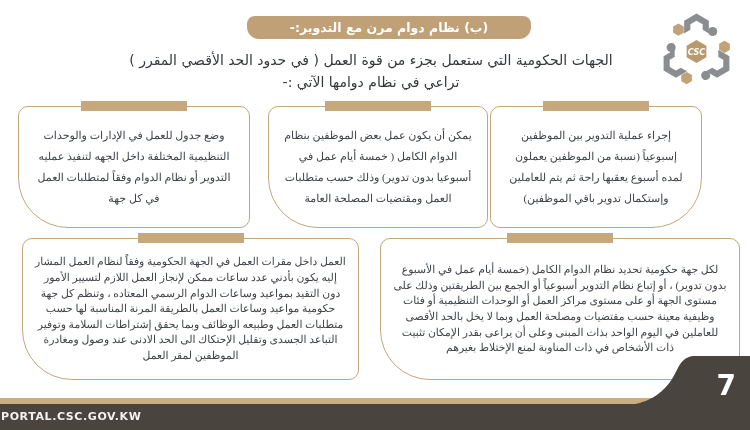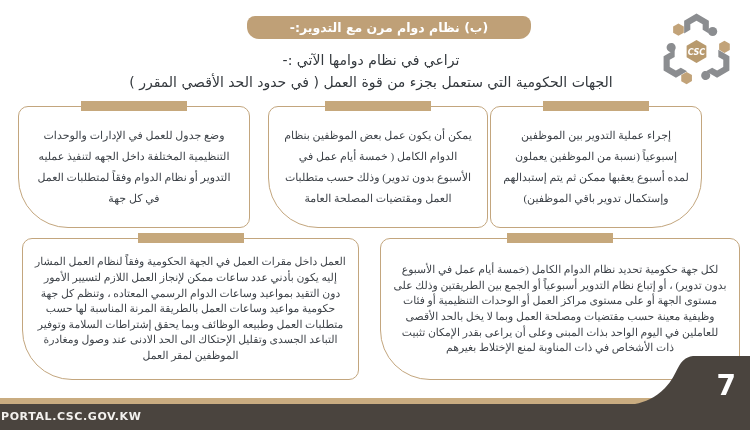--- a/index.html
+++ b/index.html
@@ -82,32 +82,32 @@
           <polygon points="31,20.5 36.6,23.75 36.6,30.25 31,33.5 25.4,30.25 25.4,23.75" fill="#c2a379"></polygon>
           <circle cx="67" cy="29" r="4.8" fill="#8b8d90"></circle>
         </g>
         <polygon points="50,38 60.4,44 60.4,56 50,62 39.6,56 39.6,44" fill="#b89a6e"></polygon>
         <text x="50" y="53.5" font-size="8.5" font-weight="bold" fill="#ffffff" text-anchor="middle" font-family="DejaVu Sans, sans-serif">CSC</text>
       </g>
     </svg>
   </div>
 
   <div class="title">
+    <div>الجهات الحكومية التي ستعمل بجزء من قوة العمل ( في حدود الحد الأقصي المقرر )</div>
     <div>تراعي في نظام دوامها الآتي :-</div>
-    <div>الجهات الحكومية التي ستعمل بجزء من قوة العمل ( في حدود الحد الأقصي المقرر )</div>
   </div>
 
   <div class="card card-1">
     <div class="card-tab"></div>
-    <p>إجراء عملية التدوير بين الموظفين إسبوعياً (نسبة من الموظفين يعملون لمده أسبوع يعقبها ممكن ثم يتم إستبدالهم وإستكمال تدوير باقي الموظفين)</p>
+    <p>إجراء عملية التدوير بين الموظفين إسبوعياً (نسبة من الموظفين يعملون لمده أسبوع يعقبها راحة ثم يتم للعاملين وإستكمال تدوير باقي الموظفين)</p>
   </div>
 
   <div class="card card-2">
     <div class="card-tab"></div>
-    <p>يمكن أن يكون عمل بعض الموظفين بنظام الدوام الكامل ( خمسة أيام عمل في الأسبوع بدون تدوير) وذلك حسب متطلبات العمل ومقتضيات المصلحة العامة</p>
+    <p>يمكن أن يكون عمل بعض الموظفين بنظام الدوام الكامل ( خمسة أيام عمل في أسبوعيا بدون تدوير) وذلك حسب متطلبات العمل ومقتضيات المصلحة العامة</p>
   </div>
 
   <div class="card card-3">
     <div class="card-tab"></div>
     <p>وضع جدول للعمل في الإدارات والوحدات التنظيمية المختلفة داخل الجهه لتنفيذ عمليه التدوير أو نظام الدوام وفقاً لمتطلبات العمل في كل جهة</p>
   </div>
 
   <div class="card card-4">
     <div class="card-tab"></div>
     <p>لكل جهة حكومية تحديد نظام الدوام الكامل (خمسة أيام عمل في الأسبوع بدون تدوير) ، أو إتباع نظام التدوير أسبوعياً أو الجمع بين الطريقتين وذلك على مستوى الجهة أو على مستوى مراكز العمل أو الوحدات التنظيمية أو فئات وظيفية معينة حسب مقتضيات ومصلحة العمل وبما لا يخل بالحد الأقصى للعاملين في اليوم الواحد بذات المبنى وعلى أن يراعى بقدر الإمكان تثبيت ذات الأشخاص في ذات المناوبة لمنع الإختلاط بغيرهم</p>

